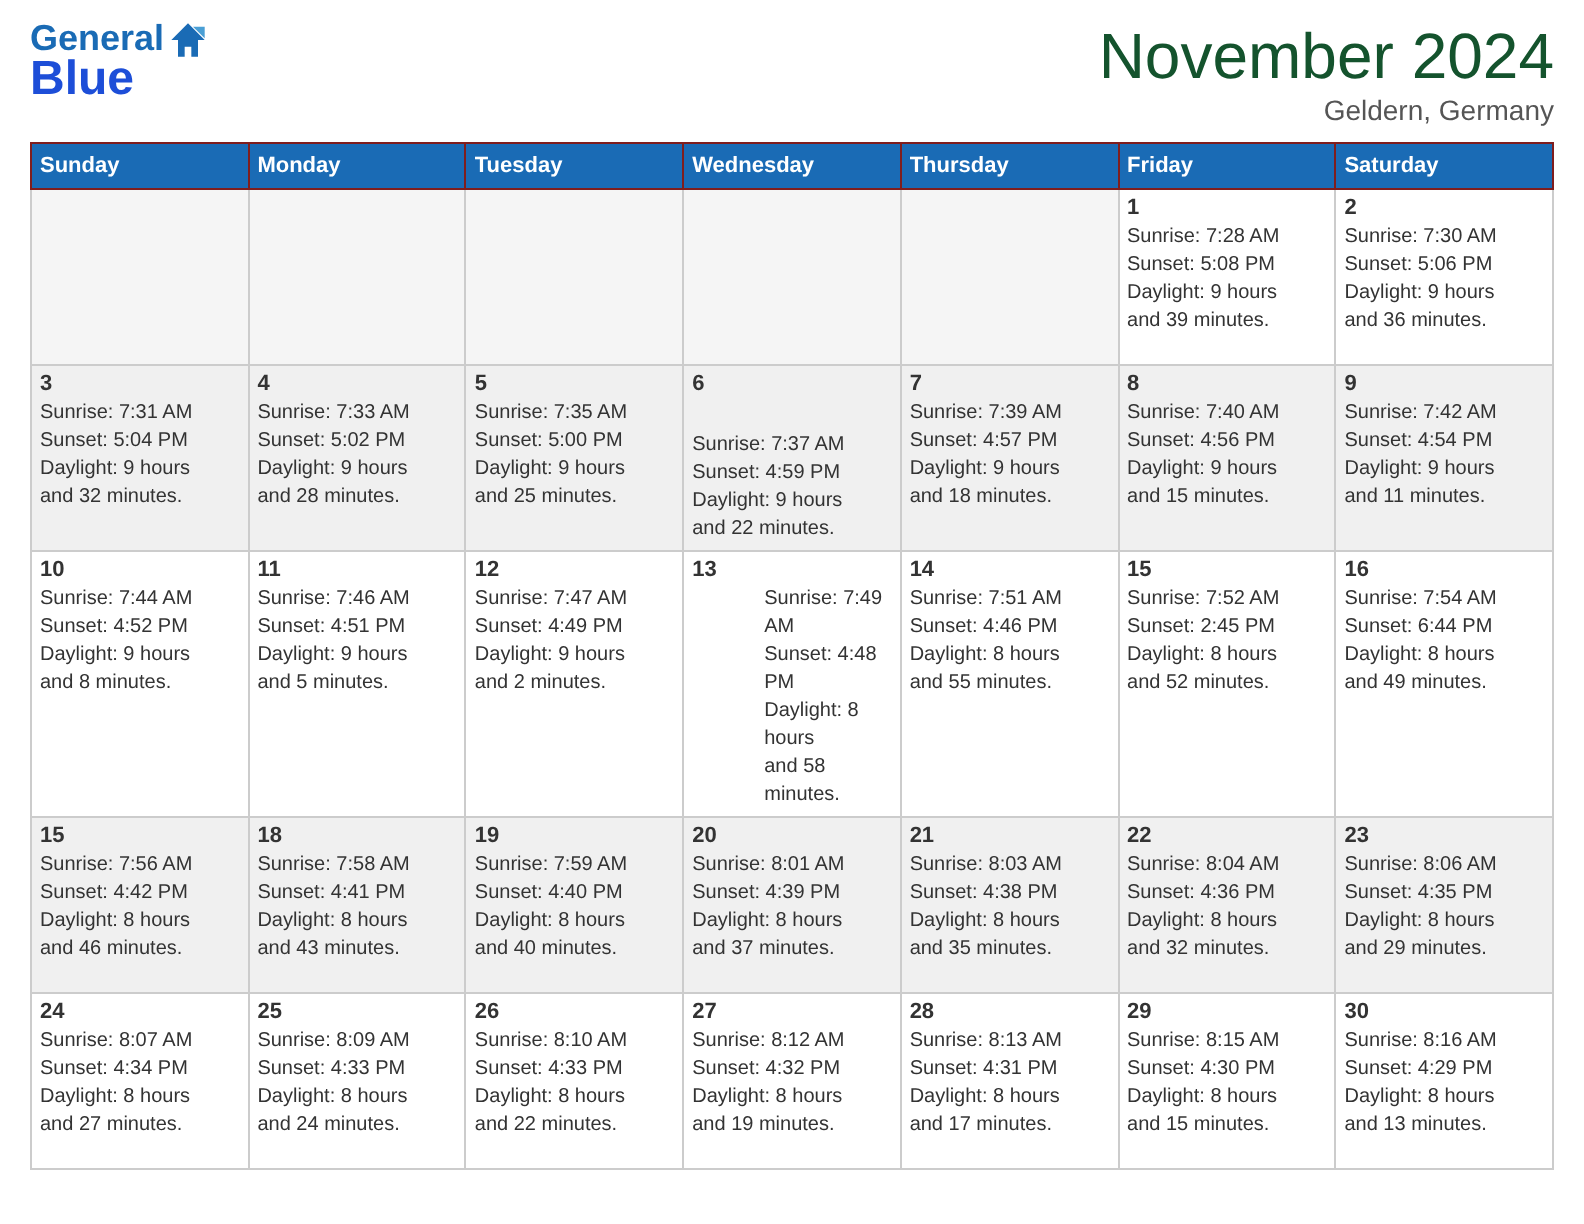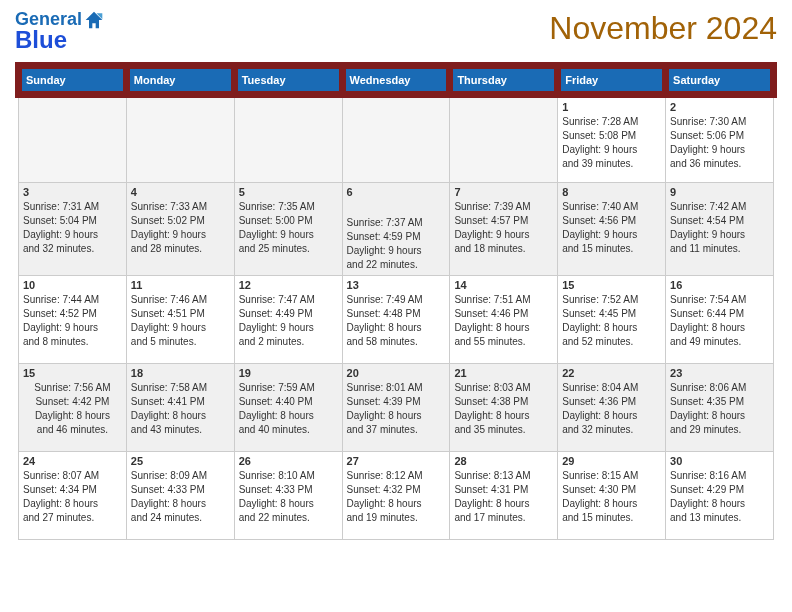--- a/index.html
+++ b/index.html
@@ -38,39 +38,39 @@
       width: 20px;
       height: 20px;
       margin-left: 2px;
     }
     .title-block {
       text-align: right;
     }
     .month-title {
       font-size: 32px;
       font-weight: normal;
-      color: #a16207;
+      color: #14532d;
     }
     .location {
       font-size: 14px;
       color: #555;
     }
     table {
       width: 100%;
       border-collapse: collapse;
       table-layout: fixed;
     }
     th {
       background: #1a6bb5;
       color: #fff;
       font-size: 11px;
       font-weight: bold;
       padding: 5px 4px;
       text-align: left;
-      border: 7px solid #7f1d1d;
+      border: 1px solid #7f1d1d;
     }
     td {
       vertical-align: top;
       border: 1px solid #ccc;
       padding: 3px 4px;
       height: 88px;
       font-size: 9.5px;
       color: #333;
       background: #fff;
     }
@@ -105,20 +105,21 @@
           <svg class="logo-icon" viewBox="0 0 24 24" fill="#1a6bb5">
             <path d="M2 12 L12 2 L22 12 L18 12 L18 22 L14 22 L14 16 L10 16 L10 22 L6 22 L6 12 Z" fill="#1a6bb5"></path>
             <path d="M15 4 L22 4 L22 11 Z" fill="#4a9fd5"></path>
           </svg>
         </div>
         <div style="font-size:24px; font-weight:bold; color:#1d4ed8; margin-top:-4px;">Blue</div>
       </div>
     </div>
     <div class="title-block">
       <div class="month-title">November 2024</div>
+      <div class="location">Geldern, Germany</div>
     </div>
   </div>
 
   <table>
     <thead>
       <tr>
         <th>Sunday</th>
         <th>Monday</th>
         <th>Tuesday</th>
         <th>Wednesday</th>
@@ -217,51 +218,51 @@
           </td>
           <td>
             <span class="day-number">12</span>
             <div class="day-info" style="white-space: pre-line;">Sunrise: 7:47 AM
 Sunset: 4:49 PM
 Daylight: 9 hours
 and 2 minutes.</div>
           </td>
           <td>
             <span class="day-number">13</span>
-            <div class="day-info" style="white-space: pre-line;">Sunrise: 7:49 AM
+            <div class="day-info" style="white-space: pre-line; margin-left: 36px;">Sunrise: 7:49 AM
 Sunset: 4:48 PM
 Daylight: 8 hours
 and 58 minutes.</div>
           </td>
           <td>
             <span class="day-number">14</span>
             <div class="day-info" style="white-space: pre-line;">Sunrise: 7:51 AM
 Sunset: 4:46 PM
 Daylight: 8 hours
 and 55 minutes.</div>
           </td>
           <td>
             <span class="day-number">15</span>
             <div class="day-info" style="white-space: pre-line;">Sunrise: 7:52 AM
-Sunset: 4:45 PM
+Sunset: 2:45 PM
 Daylight: 8 hours
 and 52 minutes.</div>
           </td>
           <td>
             <span class="day-number">16</span>
             <div class="day-info" style="white-space: pre-line;">Sunrise: 7:54 AM
 Sunset: 6:44 PM
 Daylight: 8 hours
 and 49 minutes.</div>
           </td>
         </tr>
         <tr>
           <td class="shaded">
             <span class="day-number">15</span>
-            <div class="day-info" style="white-space: pre-line; text-align: center;">Sunrise: 7:56 AM
+            <div class="day-info" style="white-space: pre-line;">Sunrise: 7:56 AM
 Sunset: 4:42 PM
 Daylight: 8 hours
 and 46 minutes.</div>
           </td>
           <td class="shaded">
             <span class="day-number">18</span>
             <div class="day-info" style="white-space: pre-line;">Sunrise: 7:58 AM
 Sunset: 4:41 PM
 Daylight: 8 hours
 and 43 minutes.</div>

